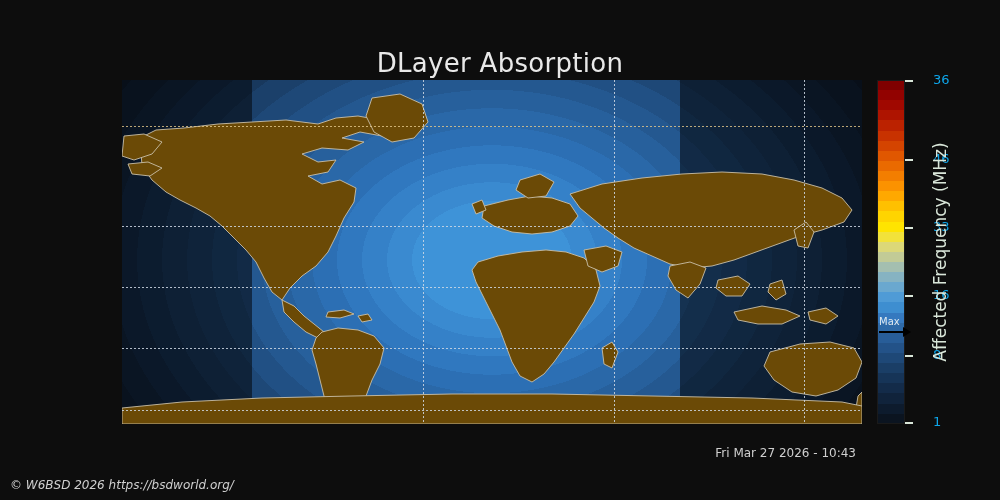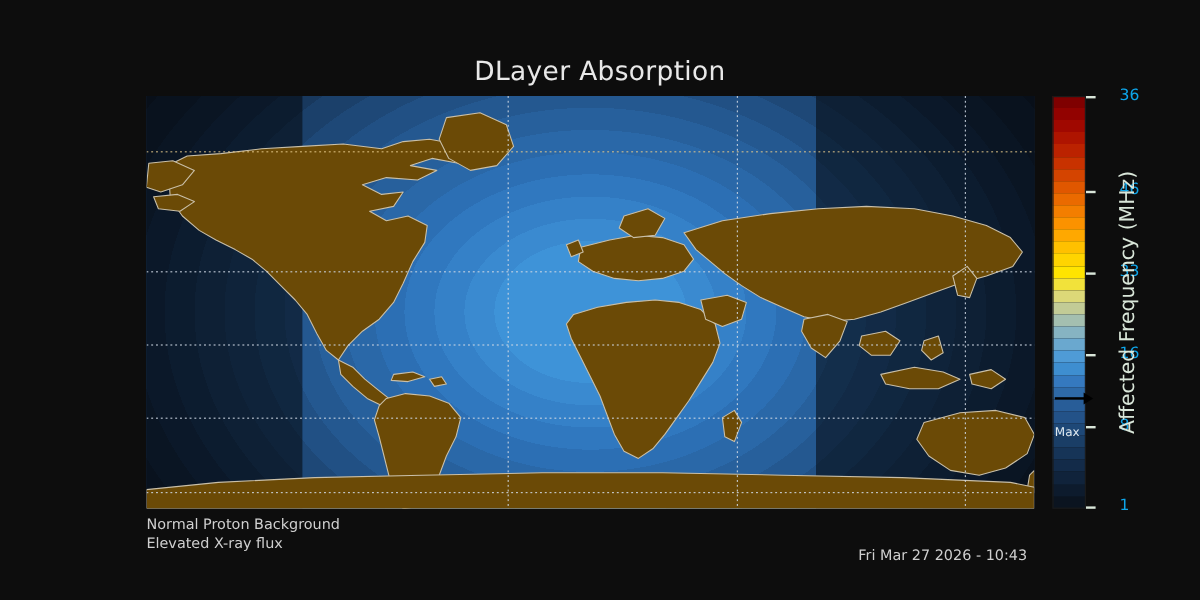--- a/index.html
+++ b/index.html
@@ -8,21 +8,21 @@
     background:#0d0d0d;
     font-family:"DejaVu Sans","Liberation Sans",sans-serif;
     overflow:hidden;
     position:relative;
   }
   #root{position:relative;width:1000px;height:500px;}
 
   .title{
     position:absolute;left:0;top:48px;width:1000px;
     text-align:center;
-    color:#e8e8e8;font-size:22px;letter-spacing:.3px;
+    color:#e8e8e8;font-size:26px;letter-spacing:.3px;
   }
 
   
   .map-wrap{
     position:absolute;left:122px;top:80px;width:740px;height:344px;
     overflow:hidden;background:#0e1422;
   }
   .ocean{position:absolute;inset:0;background:#0e1422;}
 
   
@@ -87,28 +87,28 @@
   .tick .lab{position:absolute;left:28px;top:-9px;color:#0ea5e9;font-size:13px;line-height:16px;}
 
   .cb-axis-label{
     position:absolute;left:926px;top:80px;width:344px;height:28px;
     transform-origin:0 0;transform:rotate(-90deg) translateX(-344px);
     color:#d9e6d9;font-size:17px;text-align:center;line-height:28px;
     white-space:nowrap;
   }
 
   .maxmark{position:absolute;left:878px;top:316px;width:34px;height:26px;}
-  .maxmark .mtxt{position:absolute;left:1px;top:0;color:#dfe9ef;font-size:10px;line-height:11px;margin-top:39px;}
+  .maxmark .mtxt{position:absolute;left:1px;top:0;color:#dfe9ef;font-size:10px;line-height:11px;}
   .maxmark .marrow{position:absolute;left:1px;top:15px;width:26px;height:2px;background:#000;}
   .maxmark .mhead{position:absolute;left:25px;top:11px;width:0;height:0;
      border-top:5px solid transparent;border-bottom:5px solid transparent;border-left:8px solid #000;}
 
   
   .status{position:absolute;left:122px;top:429px;color:#cfcfcf;font-size:12px;line-height:16px;}
-  .stamp{position:absolute;left:0;top:456px;width:856px;text-align:right;color:#cfcfcf;font-size:12px;}
+  .stamp{position:absolute;left:0;top:446px;width:856px;text-align:right;color:#cfcfcf;font-size:12px;}
   .credit{position:absolute;left:10px;top:478px;color:#d0d0d0;font-size:12px;font-style:italic;}
 </style>
 </head>
 <body>
 
 <div id="root">
 
   <div class="title">DLayer Absorption</div>
 
   <div class="map-wrap">
@@ -262,20 +262,17 @@
         <span class="lab">8</span>
       </div>
       <div class="tick" style="top: 343px;">
         <span class="dash"></span>
         <span class="lab">1</span>
       </div>
     </div>
 
   <div class="cb-axis-label">Affected Frequency (MHz)</div>
 
-  <div class="status">
-    <div>Normal Proton Background</div>
-    <div>Elevated X-ray flux</div>
-  </div>
 
   <div class="stamp">Fri Mar 27 2026 - 10:43</div>
 
+  <div class="credit">© W6BSD 2026 https://bsdworld.org/</div>
 </div>
 
 </body></html>

